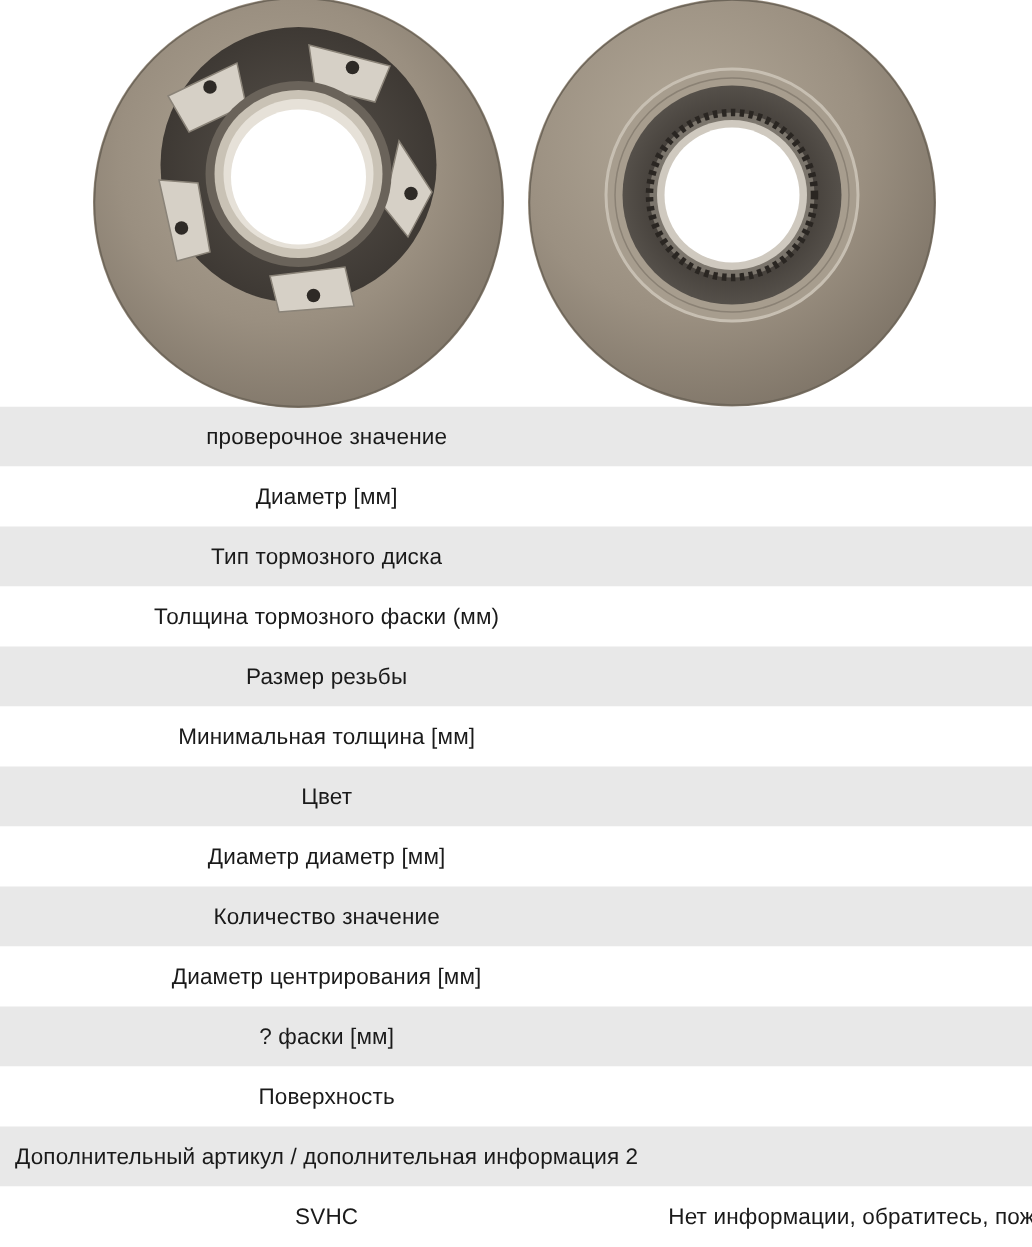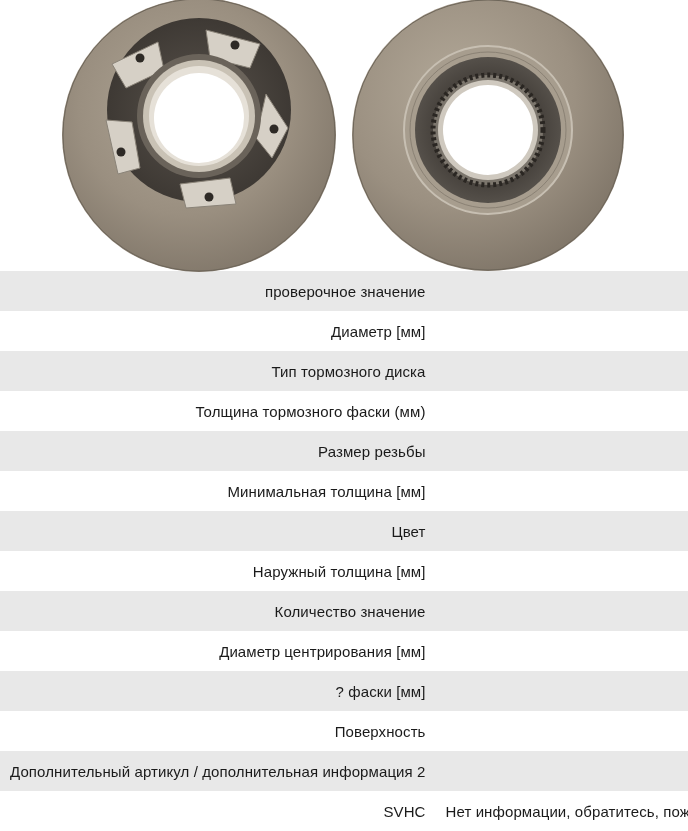--- a/index.html
+++ b/index.html
@@ -4,21 +4,21 @@
   <style>
     html, body { margin: 0; padding: 0; background: #ffffff; }
     body { width: 688px; height: 831px; overflow: hidden; font-family: "Liberation Sans", "DejaVu Sans", sans-serif; color: #1a1a1a; }
     .gallery { position: relative; width: 688px; height: 271px; background: #ffffff; }
     .disc { position: absolute; }
     .disc svg { display: block; }
     .specs { width: 688px; border-collapse: collapse; }
     .spec-row { height: 40px; }
     .spec-row:nth-child(odd) { background: #e8e8e8; }
     .spec-row:nth-child(even) { background: #ffffff; }
-    .spec-label { padding: 0 10px; font-size: 15px; text-align: right; white-space: nowrap; vertical-align: middle; letter-spacing: 0.1px; }
+    .spec-label { padding: 0 10px; font-size: 15px; text-align: center; white-space: nowrap; vertical-align: middle; letter-spacing: 0.1px; }
     .spec-value { padding: 0 10px; font-size: 15px; text-align: right; white-space: nowrap; vertical-align: middle; letter-spacing: 0.1px; }
   </style>
 </head>
 <body>
 
 <div class="gallery">
 
   <div class="disc" style="left:60px; top:-2px;" title="Тормозной диск, вид со стороны ступицы">
     <svg width="278" height="274" viewBox="0 0 278 274">
       <defs>
@@ -111,21 +111,21 @@
     </tr>
     <tr class="spec-row">
       <td class="spec-label">Минимальная толщина [мм]</td>
       <td class="spec-value">13</td>
     </tr>
     <tr class="spec-row">
       <td class="spec-label">Цвет</td>
       <td class="spec-value">черный</td>
     </tr>
     <tr class="spec-row">
-      <td class="spec-label">Наружный толщина [мм]</td>
+      <td class="spec-label">Диаметр диаметр [мм]</td>
       <td class="spec-value">280</td>
     </tr>
     <tr class="spec-row">
       <td class="spec-label">Количество значение</td>
       <td class="spec-value">5</td>
     </tr>
     <tr class="spec-row">
       <td class="spec-label">Диаметр центрирования [мм]</td>
       <td class="spec-value">96</td>
     </tr>

